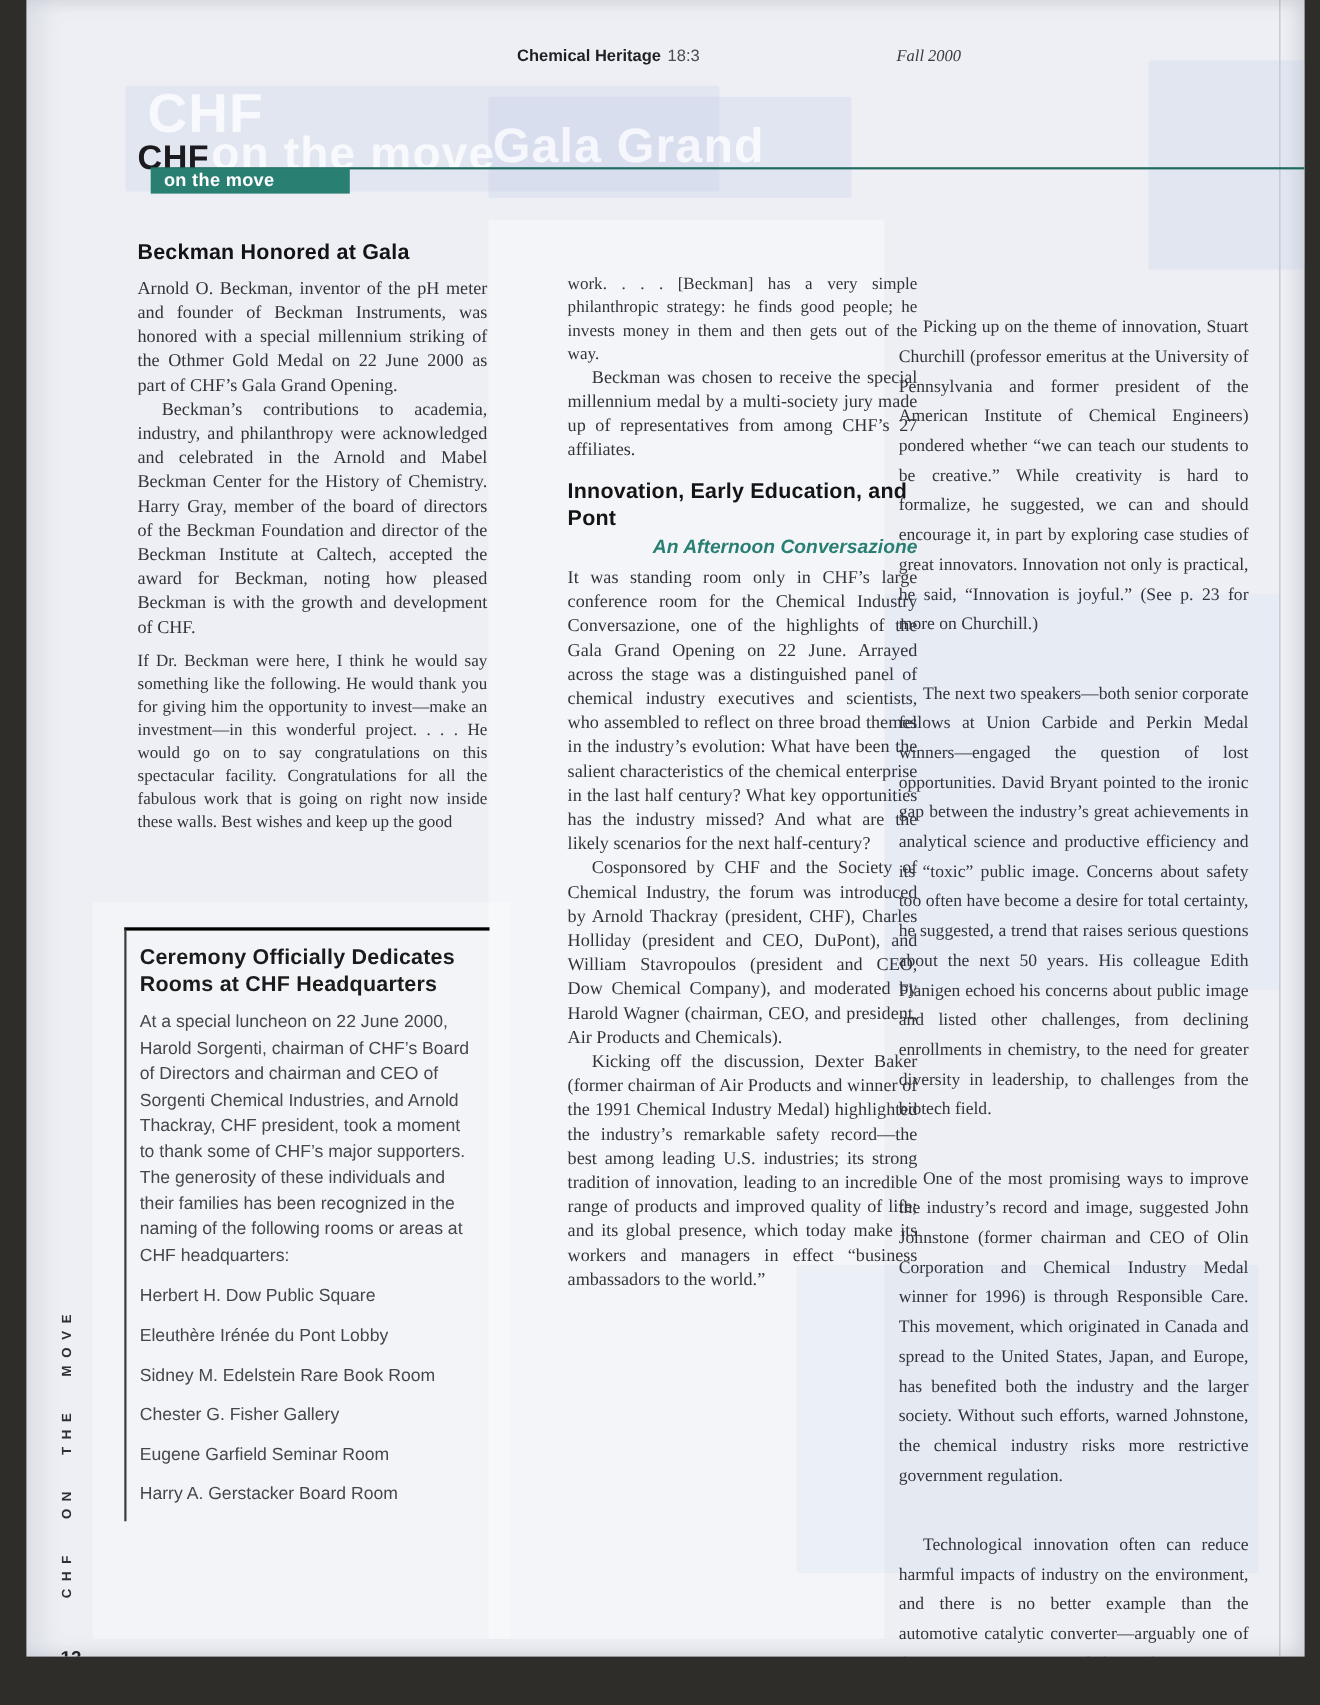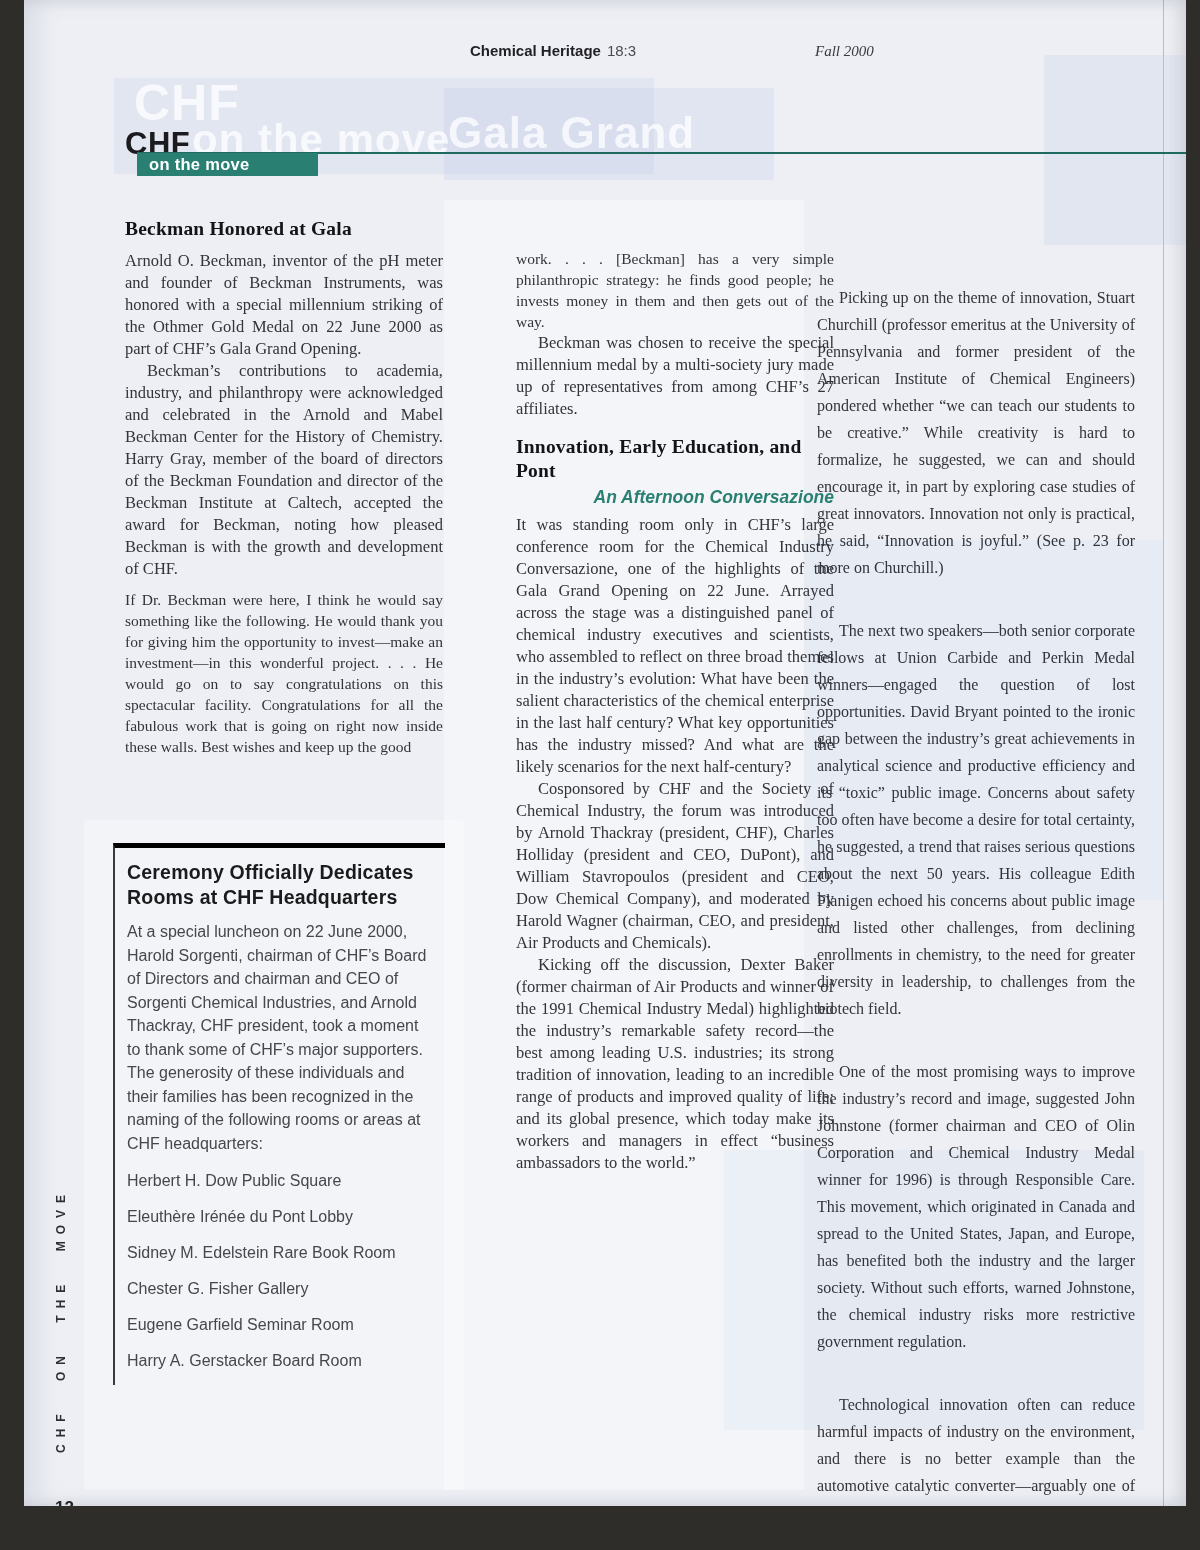--- a/index.html
+++ b/index.html
@@ -58,32 +58,32 @@
        font-family:"Liberation Serif",serif;}
   .col1{left:101px;top:218px;}
   .col2{left:457px;top:248px;margin-left:35px;}
   .col3{left:793px;top:248px;}
   .col p{margin:0;text-align:justify;font-size:16.5px;line-height:22px;}
   .col3 p{font-size:16px;line-height:27px;margin-top:36px;}
   .col p.ind{text-indent:22px;}
   .col p.gap{margin-top:10px;}
   .col p.quote{font-size:15.5px;line-height:21px;margin-top:9px;}
   h2.story-title{
-    margin:0 0 10px 0;font-family:Liberation Serif, serif;
+    margin:0 0 10px 0;font-family:Liberation Sans, sans-serif;
     font-size:19.5px;font-weight:bold;color:#141417;letter-spacing:0.2px;
   }
   h2.mid{margin-top:15px;margin-bottom:4px;line-height:24px;}
   .kicker{
     font-family:"Liberation Sans",sans-serif;font-size:17.5px;font-weight:bold;
     font-style:italic;color:#2a7f73;margin:4px 0 6px 0;text-align:right;
   }
   
   .dedication{
     position:absolute;z-index:4;left:89px;top:843px;width:332px;
-    border-top:5px solid #000000;border-left:2px solid #3a3a3a;
+    border-top:3px solid #000000;border-left:2px solid #3a3a3a;
     padding:12px 0 0 12px;box-sizing:border-box;
     font-family:"Liberation Sans",sans-serif;color:#46464d;
   }
   .dedication h3{
     margin:0 0 10px 0;font-size:19.5px;line-height:25px;color:#1b1b1d;
     font-weight:bold;letter-spacing:0.2px;width:300px;
   }
   .dedication .intro{margin:0;font-size:16px;line-height:23.5px;width:302px;}
   .dedication ul{list-style:none;margin:14px 0 0 0;padding:0;width:300px;}
   .dedication li{font-size:16px;line-height:23px;margin-bottom:13px;}

